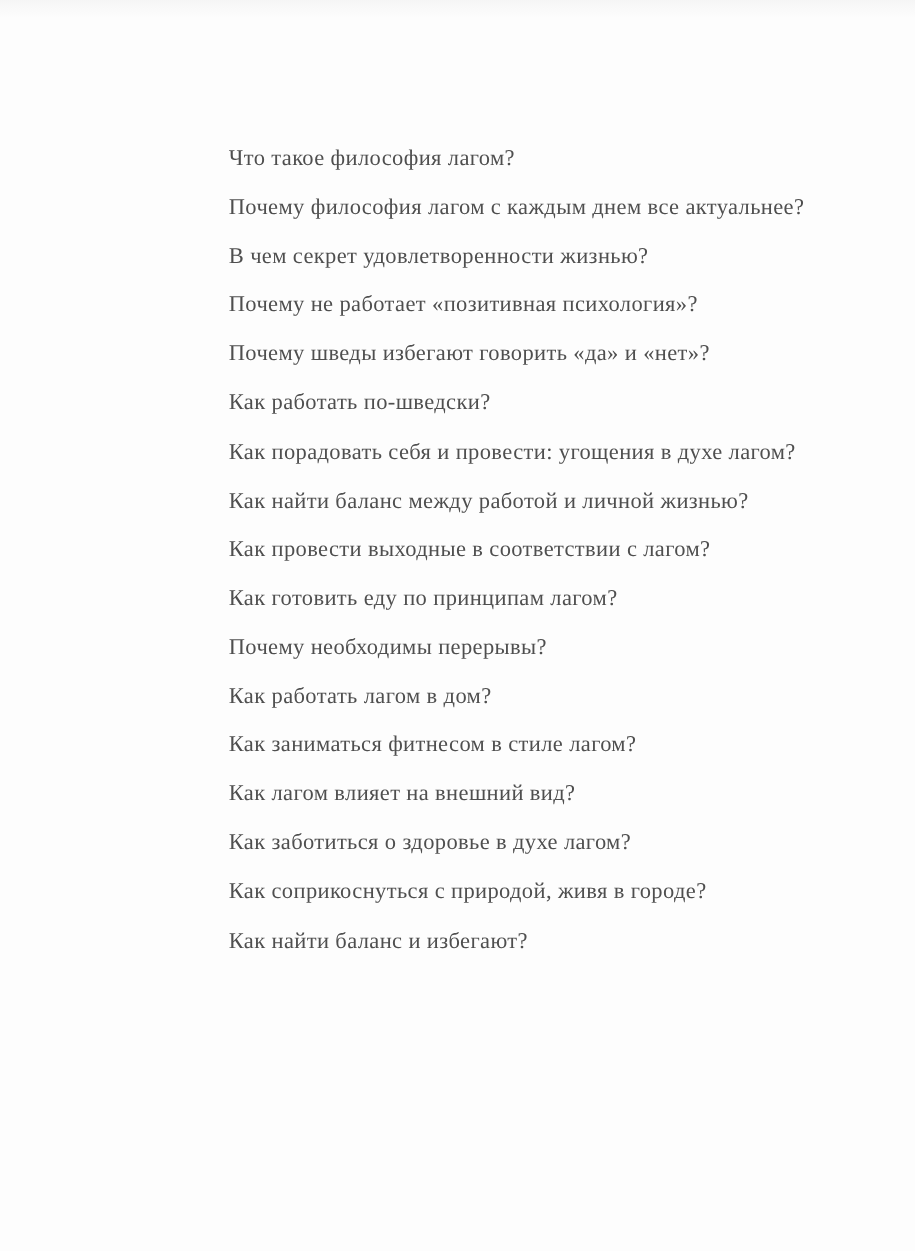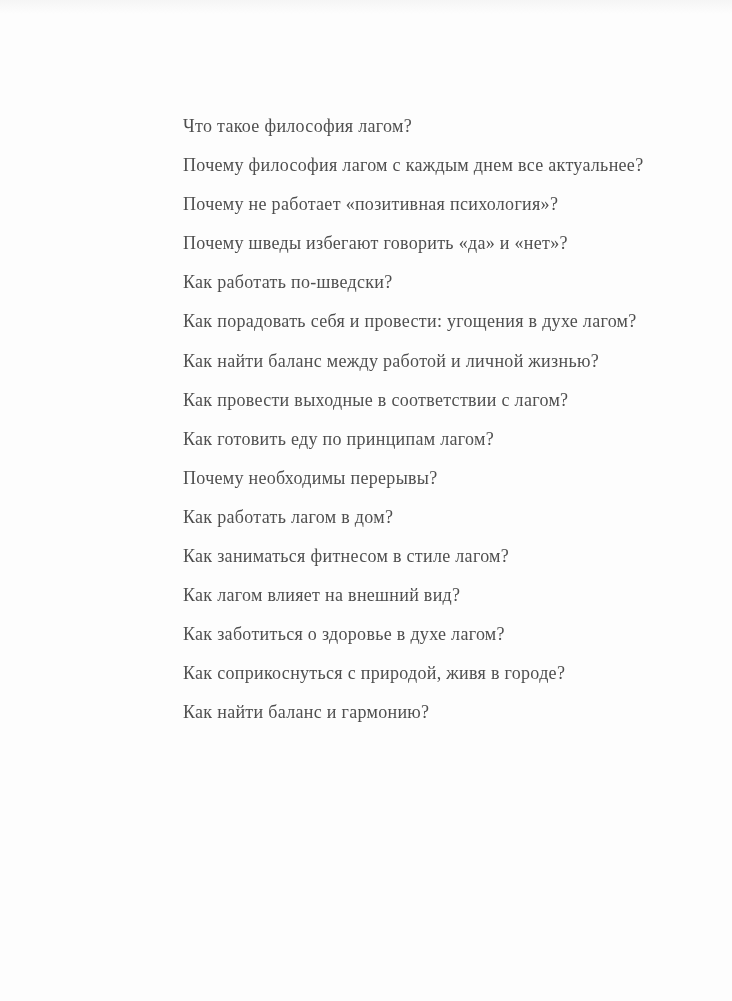--- a/index.html
+++ b/index.html
@@ -51,28 +51,29 @@
   }
 </style>
 </head>
 <body>
 
 <div class="page">
   <div class="scan-edge"></div>
   <div class="content">
     <p class="question">Что такое философия лагом?</p>
     <p class="question">Почему философия лагом с каждым днем все актуальнее?</p>
+    <p class="question">В чем секрет удовлетворенности жизнью?</p>
     <p class="question">Почему не работает «позитивная психология»?</p>
     <p class="question">Почему шведы избегают говорить «да» и «нет»?</p>
     <p class="question">Как работать по-шведски?</p>
     <p class="question">Как порадовать себя и провести: угощения в духе лагом?</p>
     <p class="question">Как найти баланс между работой и личной жизнью?</p>
     <p class="question">Как провести выходные в соответствии с лагом?</p>
     <p class="question">Как готовить еду по принципам лагом?</p>
     <p class="question">Почему необходимы перерывы?</p>
     <p class="question">Как работать лагом в дом?</p>
     <p class="question">Как заниматься фитнесом в стиле лагом?</p>
     <p class="question">Как лагом влияет на внешний вид?</p>
     <p class="question">Как заботиться о здоровье в духе лагом?</p>
     <p class="question">Как соприкоснуться с природой, живя в городе?</p>
-    <p class="question">Как найти баланс и гармонию?</p>
+    <p class="question">Как найти баланс и избегают?</p>
   </div>
 </div>
 
 </body></html>

